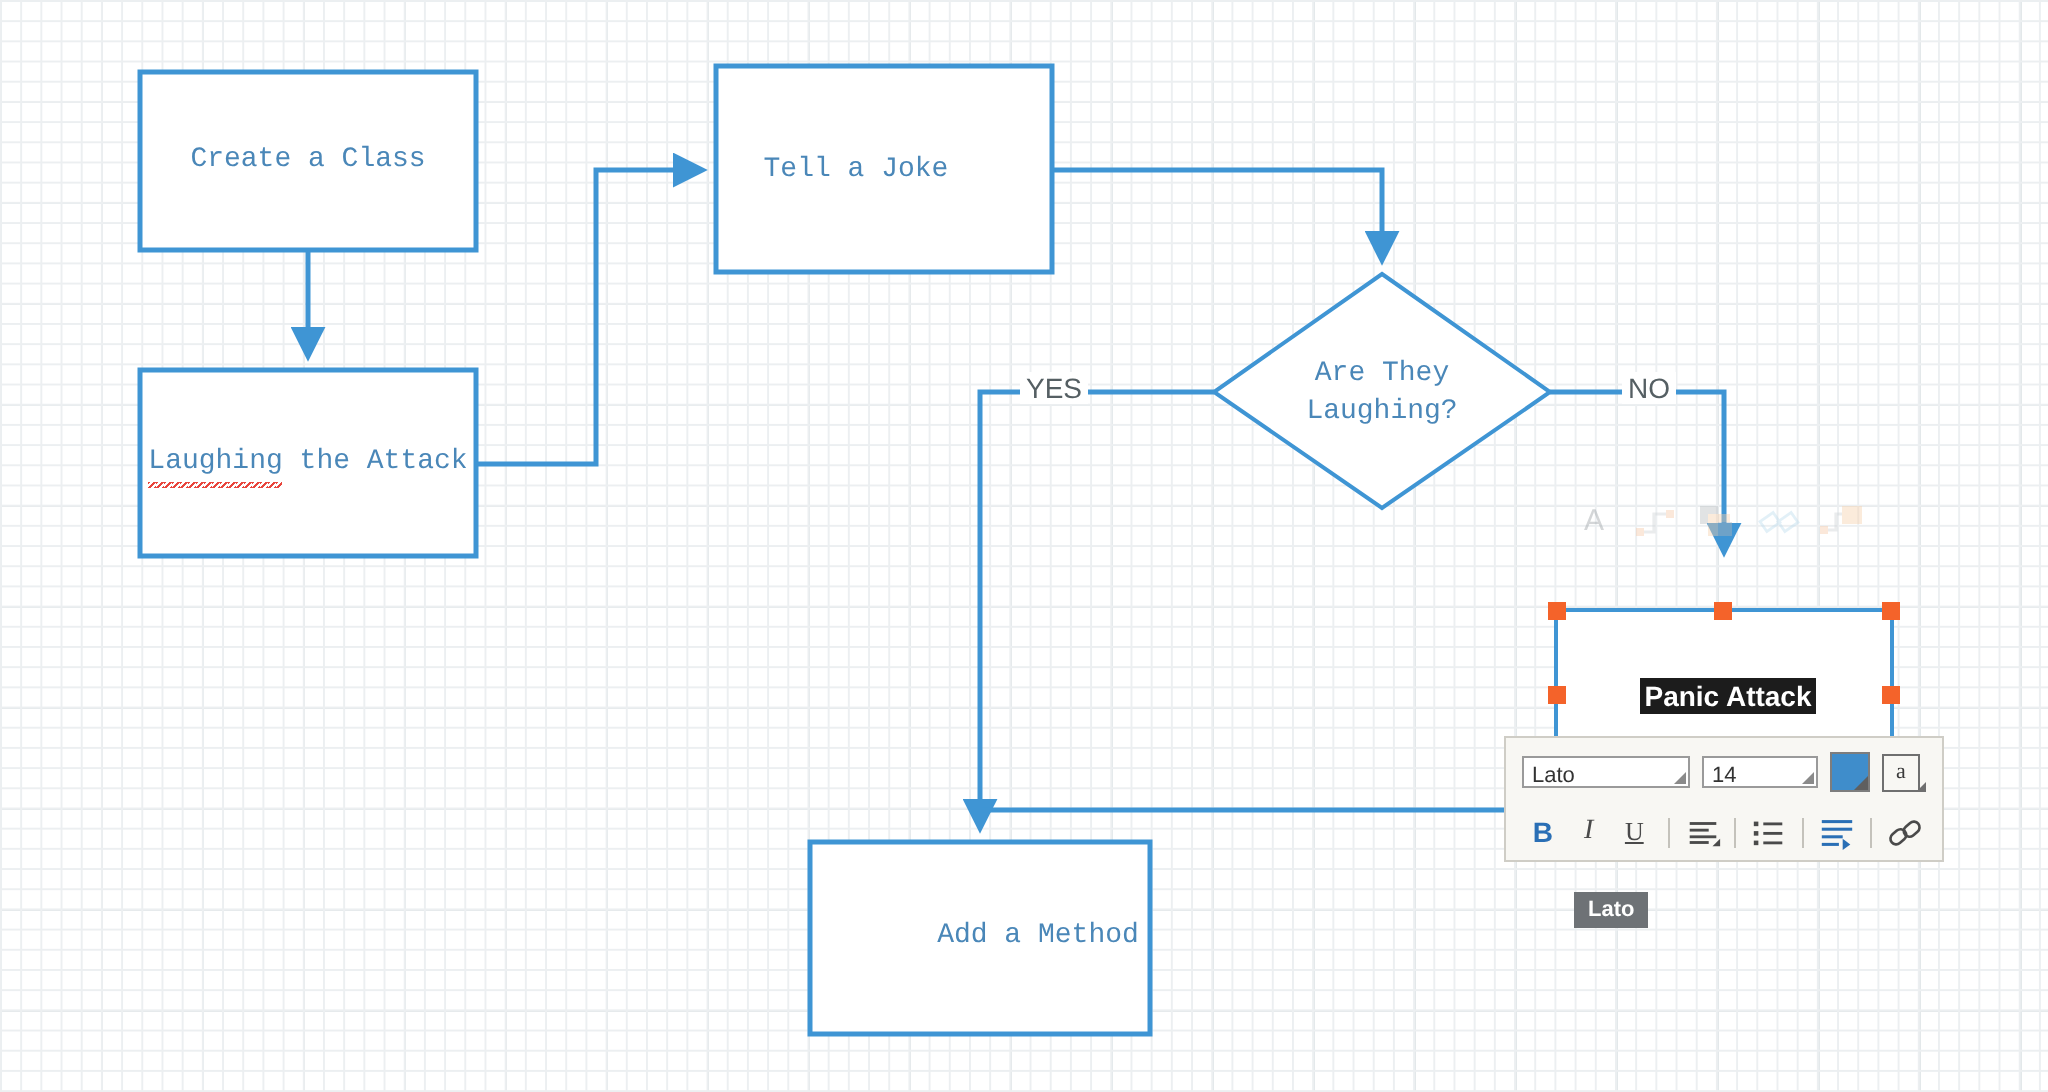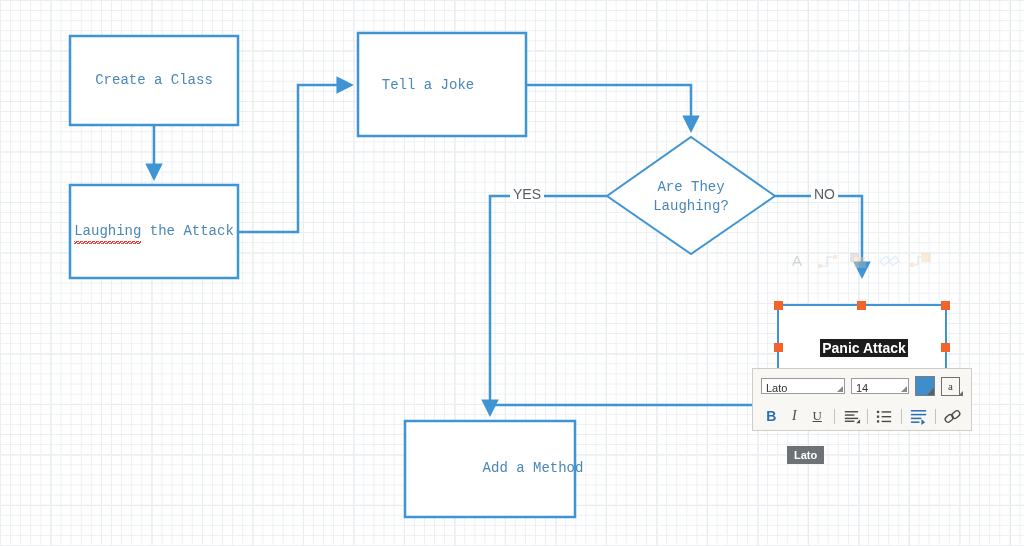--- a/index.html
+++ b/index.html
@@ -294,21 +294,21 @@
     <span class="spell-underline">Laughing</span><span> the Attack</span>
   </div>
 
   <div class="node-label" style="left:358px; top:76px; width:140px;">Tell a Joke</div>
 
   <div class="node-label" style="left:607px; top:178px; width:168px;">
     <div>Are They</div>
     <div>Laughing?</div>
   </div>
 
-  <div class="node-label" style="left:414px; top:459px; width:170px;padding-left:34px;">Add a Method</div>
+  <div class="node-label" style="left:400px; top:459px; width:170px;padding-left:34px;">Add a Method</div>
 
   <div class="edge-label" style="left:510px; top:186px;">YES</div>
   <div class="edge-label" style="left:811px; top:186px;">NO</div>
 
   <div id="shape-ghost-toolbar">
     <div class="gicon g-letter">A</div>
     <div class="gicon">
       <svg viewBox="0 0 22 22" width="22" height="22">
         <path d="M3,16 L10,16 L10,7 L18,7" fill="none" stroke="#cfd3d6" stroke-width="1.6"></path>
         <rect x="1" y="14" width="4" height="4" fill="#f6c9a8"></rect>

